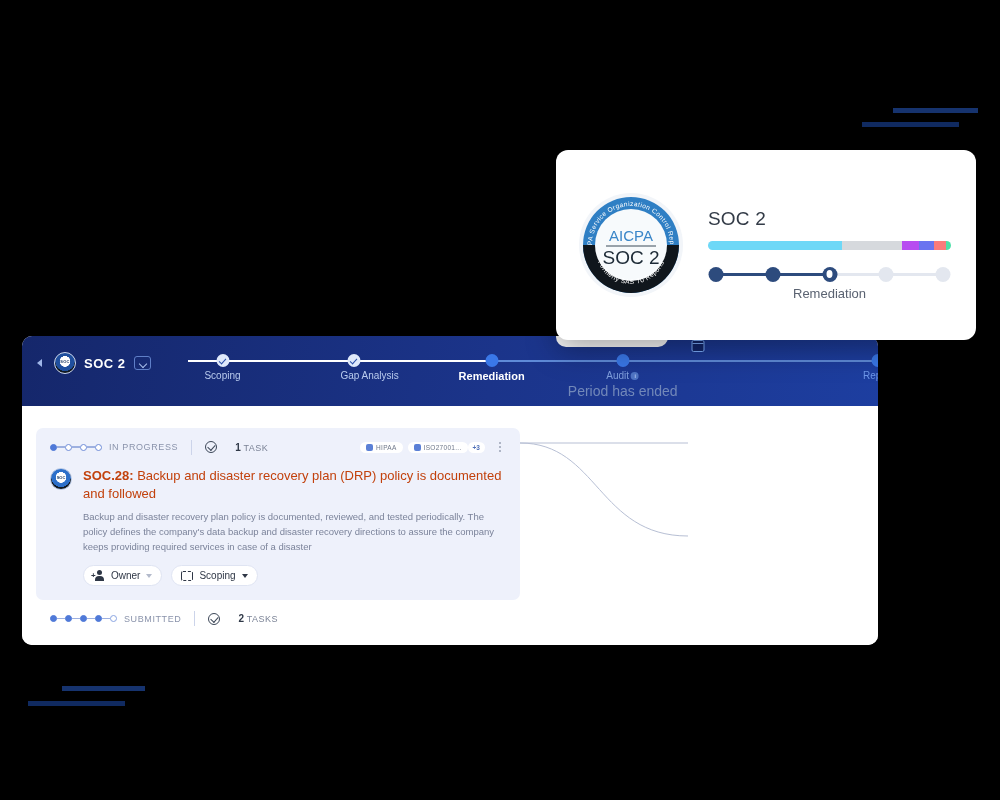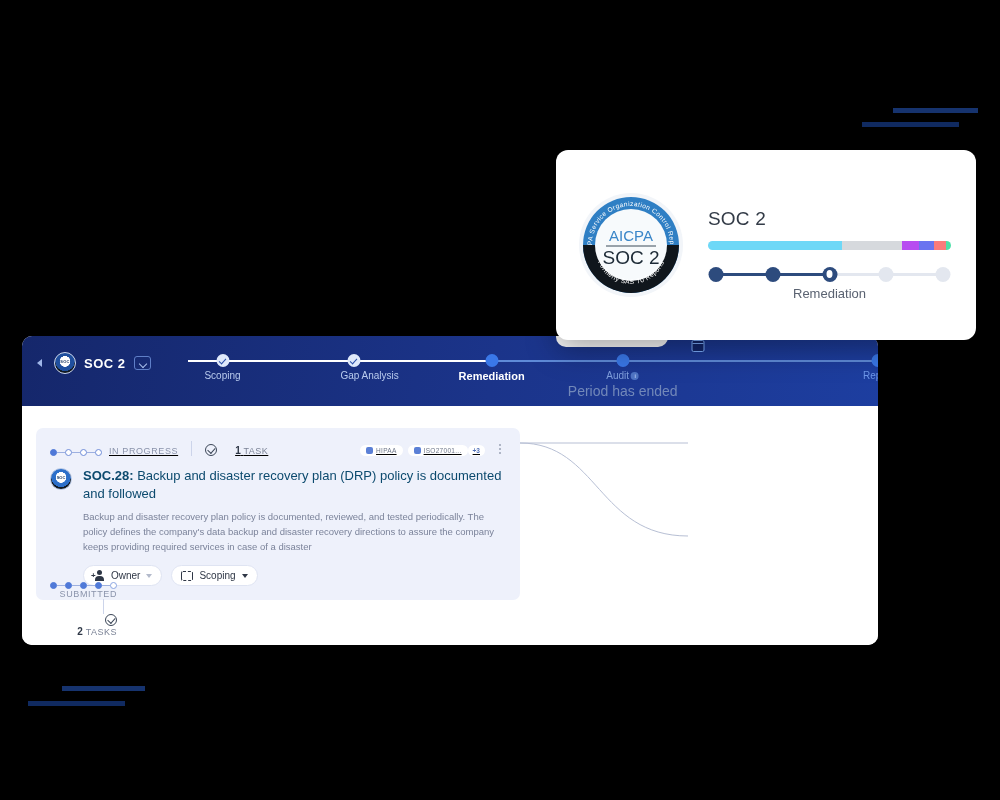--- a/index.html
+++ b/index.html
@@ -125,21 +125,21 @@
     background: #ffffff; border-radius: 0 0 10px 10px; z-index: 3;
   }
 
   
   .app-body { position: relative; height: 239px; background: #ffffff; }
 
   .ctrl-card {
     position: absolute; left: 14px; top: 22px; width: 484px;
     background: #eef1fb; border-radius: 7px; padding: 10px 14px 14px 14px;
   }
-  .ctrl-top { display: flex; align-items: flex-end; height: 18px; text-decoration: underline; }
+  .ctrl-top { display: flex; align-items: center; height: 18px; }
   .dots { display: flex; align-items: center; }
   .dot { width: 7px; height: 7px; border-radius: 50%; border: 1.4px solid #6e8cd8; background: #ffffff; }
   .dot.filled { background: #4f79d8; border-color: #4f79d8; }
   .dot-link { width: 8px; height: 1.4px; background: #9db0e0; }
   .status-txt { font-size: 9px; color: #8a93ab; letter-spacing: .6px; margin-left: 7px; }
   .v-div { width: 1px; height: 15px; background: #ccd4ea; margin: 0 13px; }
   .task-chk { width: 12px; height: 12px; border-radius: 50%; border: 1.6px solid #3c4758; position: relative; }
   .task-chk::after { content: ""; position: absolute; left: 3px; top: 1.4px; width: 3.5px; height: 6px;
     border-right: 1.6px solid #3c4758; border-bottom: 1.6px solid #3c4758; transform: rotate(42deg); }
   .task-cnt { font-size: 10px; color: #2f3847; font-weight: bold; margin-left: 18px; }
@@ -165,21 +165,21 @@
 
   .ctrl-main { display: flex; margin-top: 11px; }
   .ctrl-icon {
     width: 22px; height: 22px; flex: 0 0 22px; border-radius: 50%; margin-top: 1px;
     background: radial-gradient(circle at 50% 42%, #ffffff 0 34%, #2c6fc9 36% 62%, #101820 64% 100%);
     border: 1px solid #b9c9e6; position: relative; overflow: hidden;
   }
   .ctrl-icon::after { content: "SOC"; position: absolute; left: 0; right: 0; top: 6px;
     font-size: 4px; text-align: center; color: #14335f; font-weight: bold; }
   .ctrl-texts { margin-left: 11px; flex: 1; }
-  .ctrl-title { font-size: 13px; color: #0c4a6e; line-height: 1.35; }
+  .ctrl-title { font-size: 13px; color: #c2410c; line-height: 1.35; }
   .ctrl-title b { font-weight: bold; }
   .ctrl-desc { font-size: 9.5px; color: #7b839a; line-height: 1.55; margin-top: 8px; }
 
   .pills { display: flex; gap: 9px; margin-top: 11px; }
   .pill {
     display: inline-flex; align-items: center; gap: 6px; height: 21px;
     background: #ffffff; border: 1px solid #dfe4f2; border-radius: 11px;
     padding: 0 9px; font-size: 10px; color: #2f3746; cursor: pointer;
   }
   .caret { width: 0; height: 0; border-left: 3.5px solid transparent; border-right: 3.5px solid transparent; }
@@ -187,21 +187,21 @@
   .caret.dark { border-top: 4px solid #2f3746; }
   .ico-owner { position: relative; width: 12px; height: 11px; }
   .ico-owner::before { content: ""; position: absolute; left: 4px; top: 0; width: 5px; height: 5px;
     border-radius: 50%; background: #2f3746; }
   .ico-owner::after { content: ""; position: absolute; left: 2px; top: 6px; width: 9px; height: 5px;
     border-radius: 4px 4px 0 0; background: #2f3746; }
   .ico-plus { position: absolute; left: -2px; top: 1px; font-size: 8px; color: #2f3746; font-weight: bold; }
   .ico-rep { width: 12px; height: 10px; border: 1.5px solid #2f3746; border-radius: 2px;
     border-style: dashed solid; position: relative; }
 
-  .bottom-row { position: absolute; left: 28px; bottom: 8px; display: flex; align-items: flex-end; flex-direction: column; }
+  .bottom-row { position: absolute; left: 28px; bottom: 19px; display: flex; align-items: center; }
   .dot-b { width: 7px; height: 7px; border-radius: 50%; border: 1.4px solid #4f79d8; background: #4f79d8; }
   .dot-b.hollow { background: #ffffff; border-color: #8aa5e2; }
 
   
   .conn { position: absolute; left: 498px; top: 0; width: 170px; height: 239px; pointer-events: none; }
 
   
   .tcard {
     position: absolute; width: 184px; background: #ffffff;
     border: 1px solid #dfe3ee; border-radius: 6px; padding: 8px 9px 0 9px;

